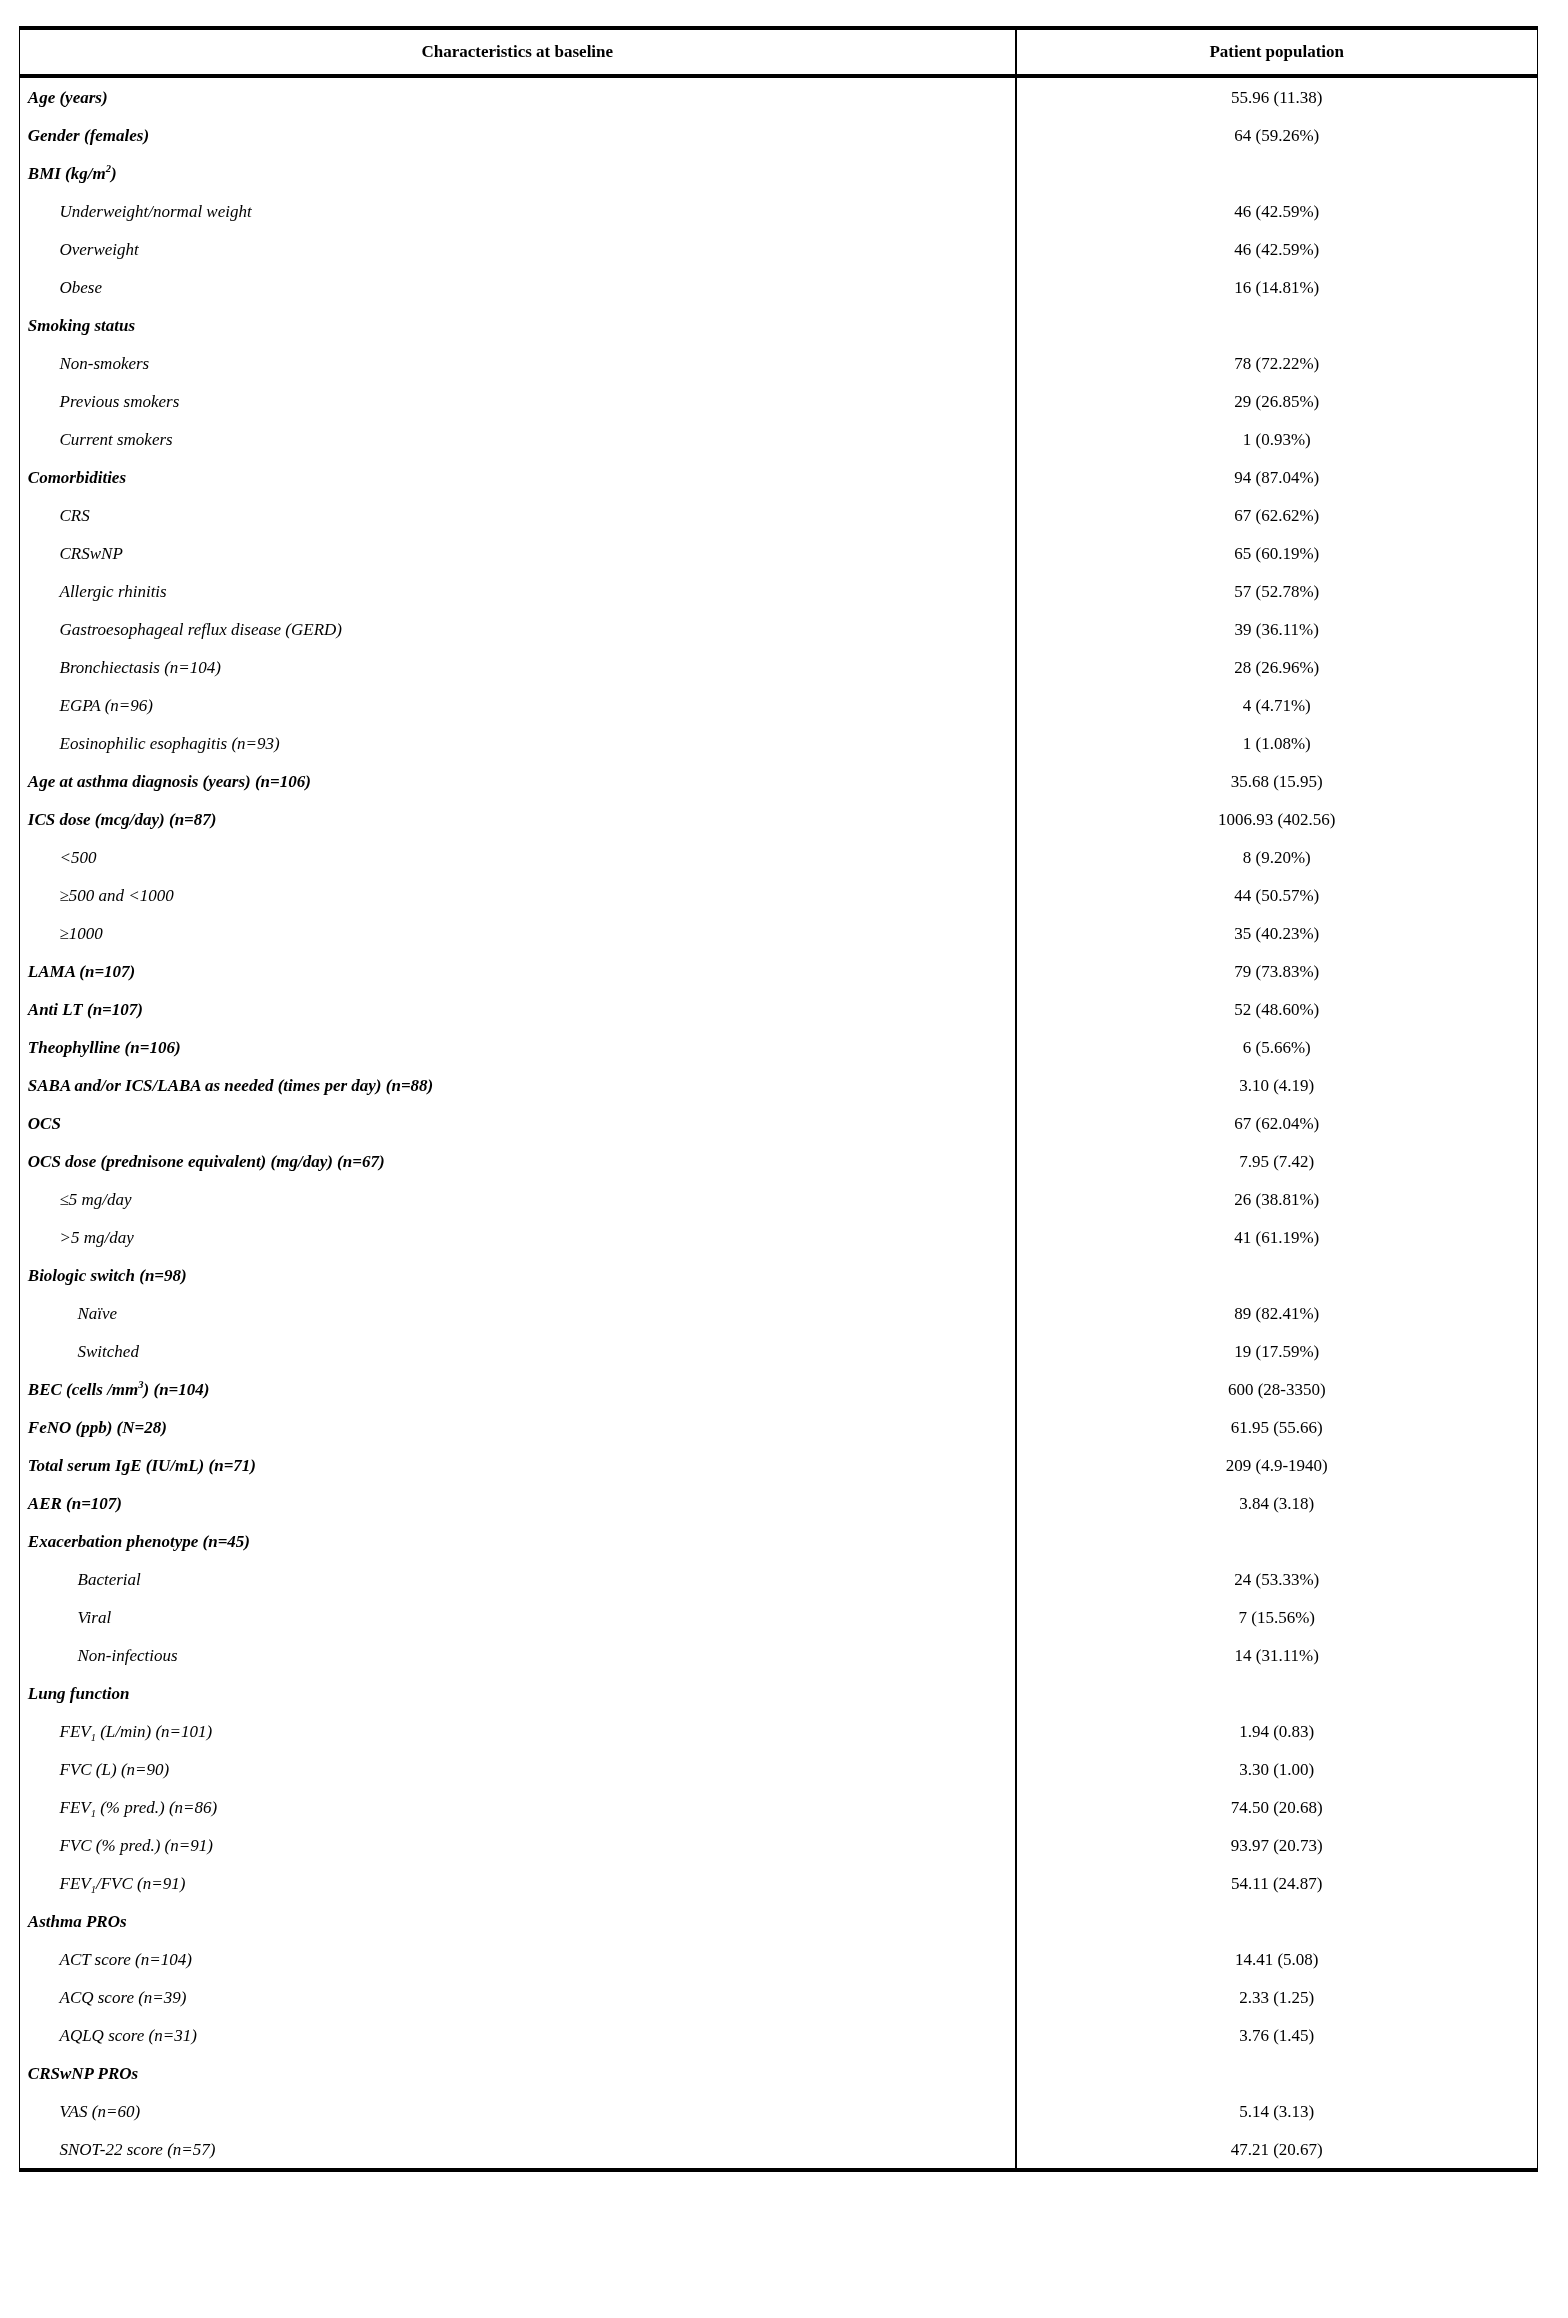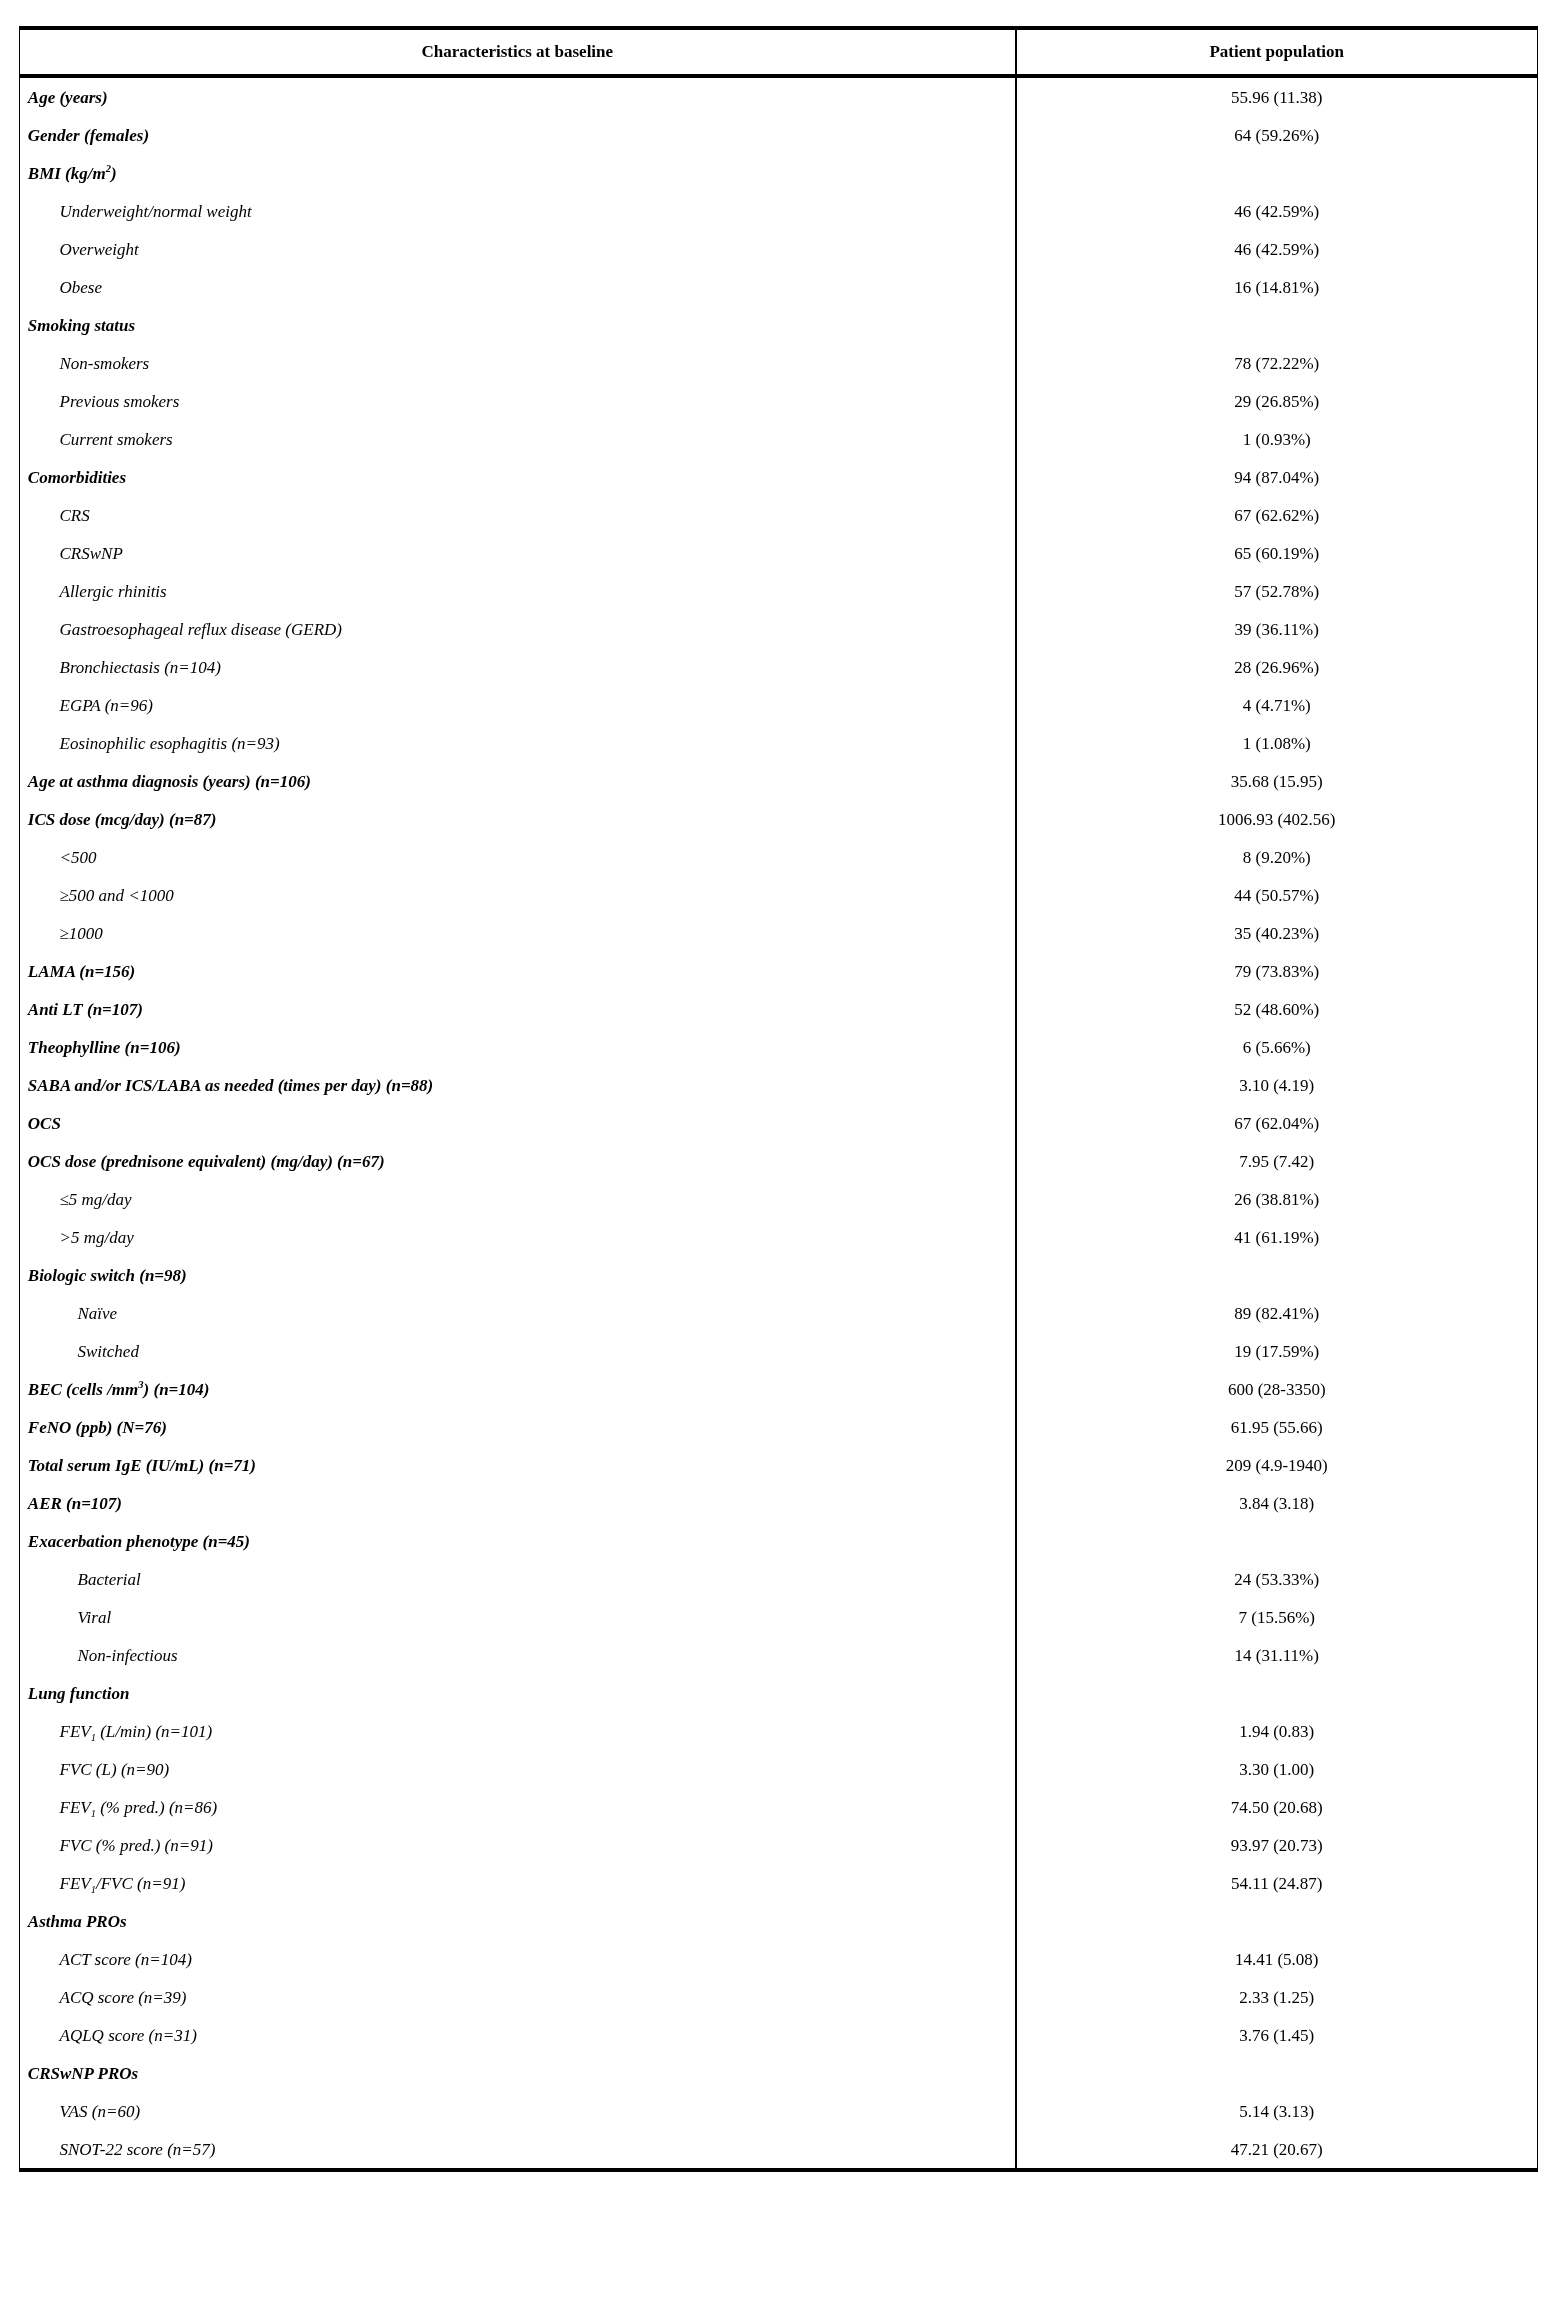--- a/index.html
+++ b/index.html
@@ -272,21 +272,21 @@
         <tr>
           <td class="col-char lvl-1">
             <span class="lbl">≥1000</span>
           </td>
           <td class="col-val">
             <span class="val">35 (40.23%)</span>
           </td>
         </tr>
         <tr>
           <td class="col-char lvl-0">
-            <span class="lbl">LAMA (n=156)</span>
+            <span class="lbl">LAMA (n=107)</span>
           </td>
           <td class="col-val">
             <span class="val">79 (73.83%)</span>
           </td>
         </tr>
         <tr>
           <td class="col-char lvl-0">
             <span class="lbl">Anti LT (n=107)</span>
           </td>
           <td class="col-val">
@@ -368,21 +368,21 @@
         <tr>
           <td class="col-char lvl-0">
             <span class="lbl">BEC (cells /mm<sup>3</sup>) (n=104)</span>
           </td>
           <td class="col-val">
             <span class="val">600 (28-3350)</span>
           </td>
         </tr>
         <tr>
           <td class="col-char lvl-0">
-            <span class="lbl">FeNO (ppb) (N=76)</span>
+            <span class="lbl">FeNO (ppb) (N=28)</span>
           </td>
           <td class="col-val">
             <span class="val">61.95 (55.66)</span>
           </td>
         </tr>
         <tr>
           <td class="col-char lvl-0">
             <span class="lbl">Total serum IgE (IU/mL) (n=71)</span>
           </td>
           <td class="col-val">

